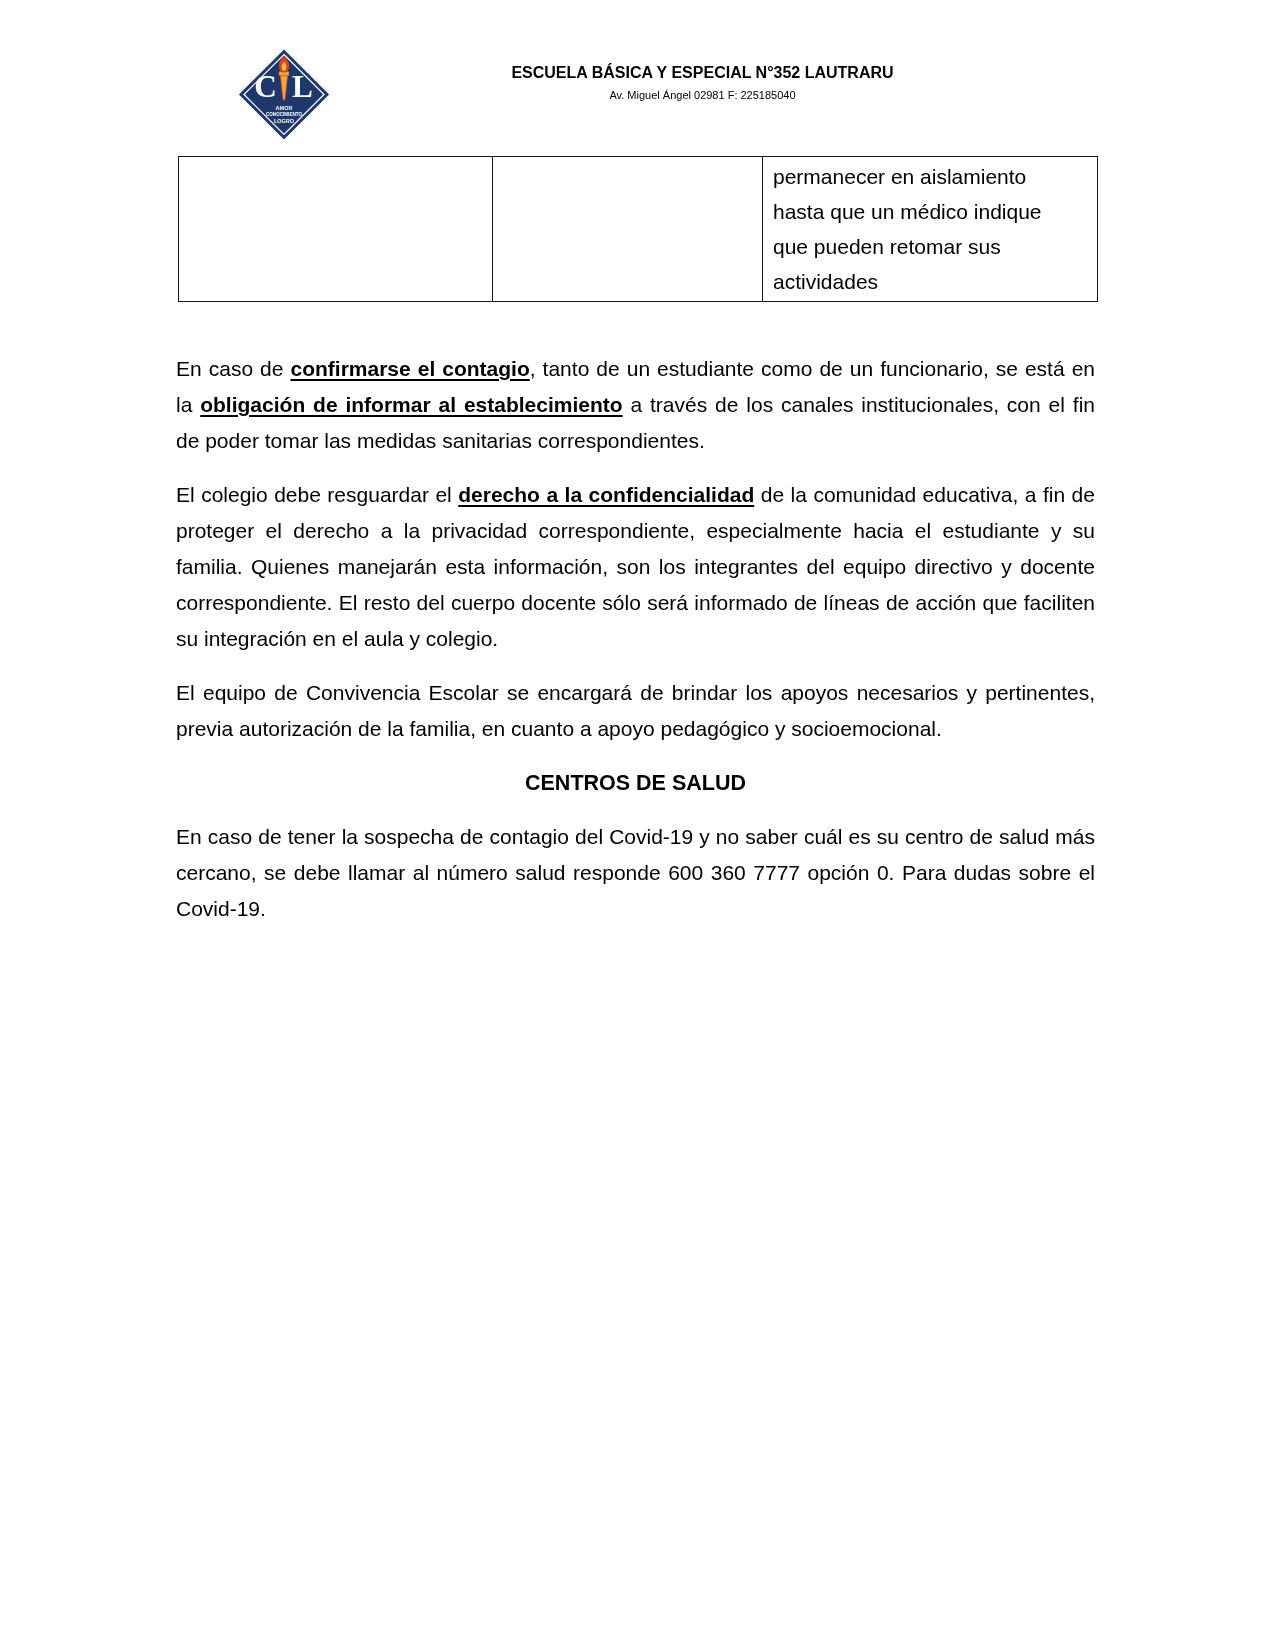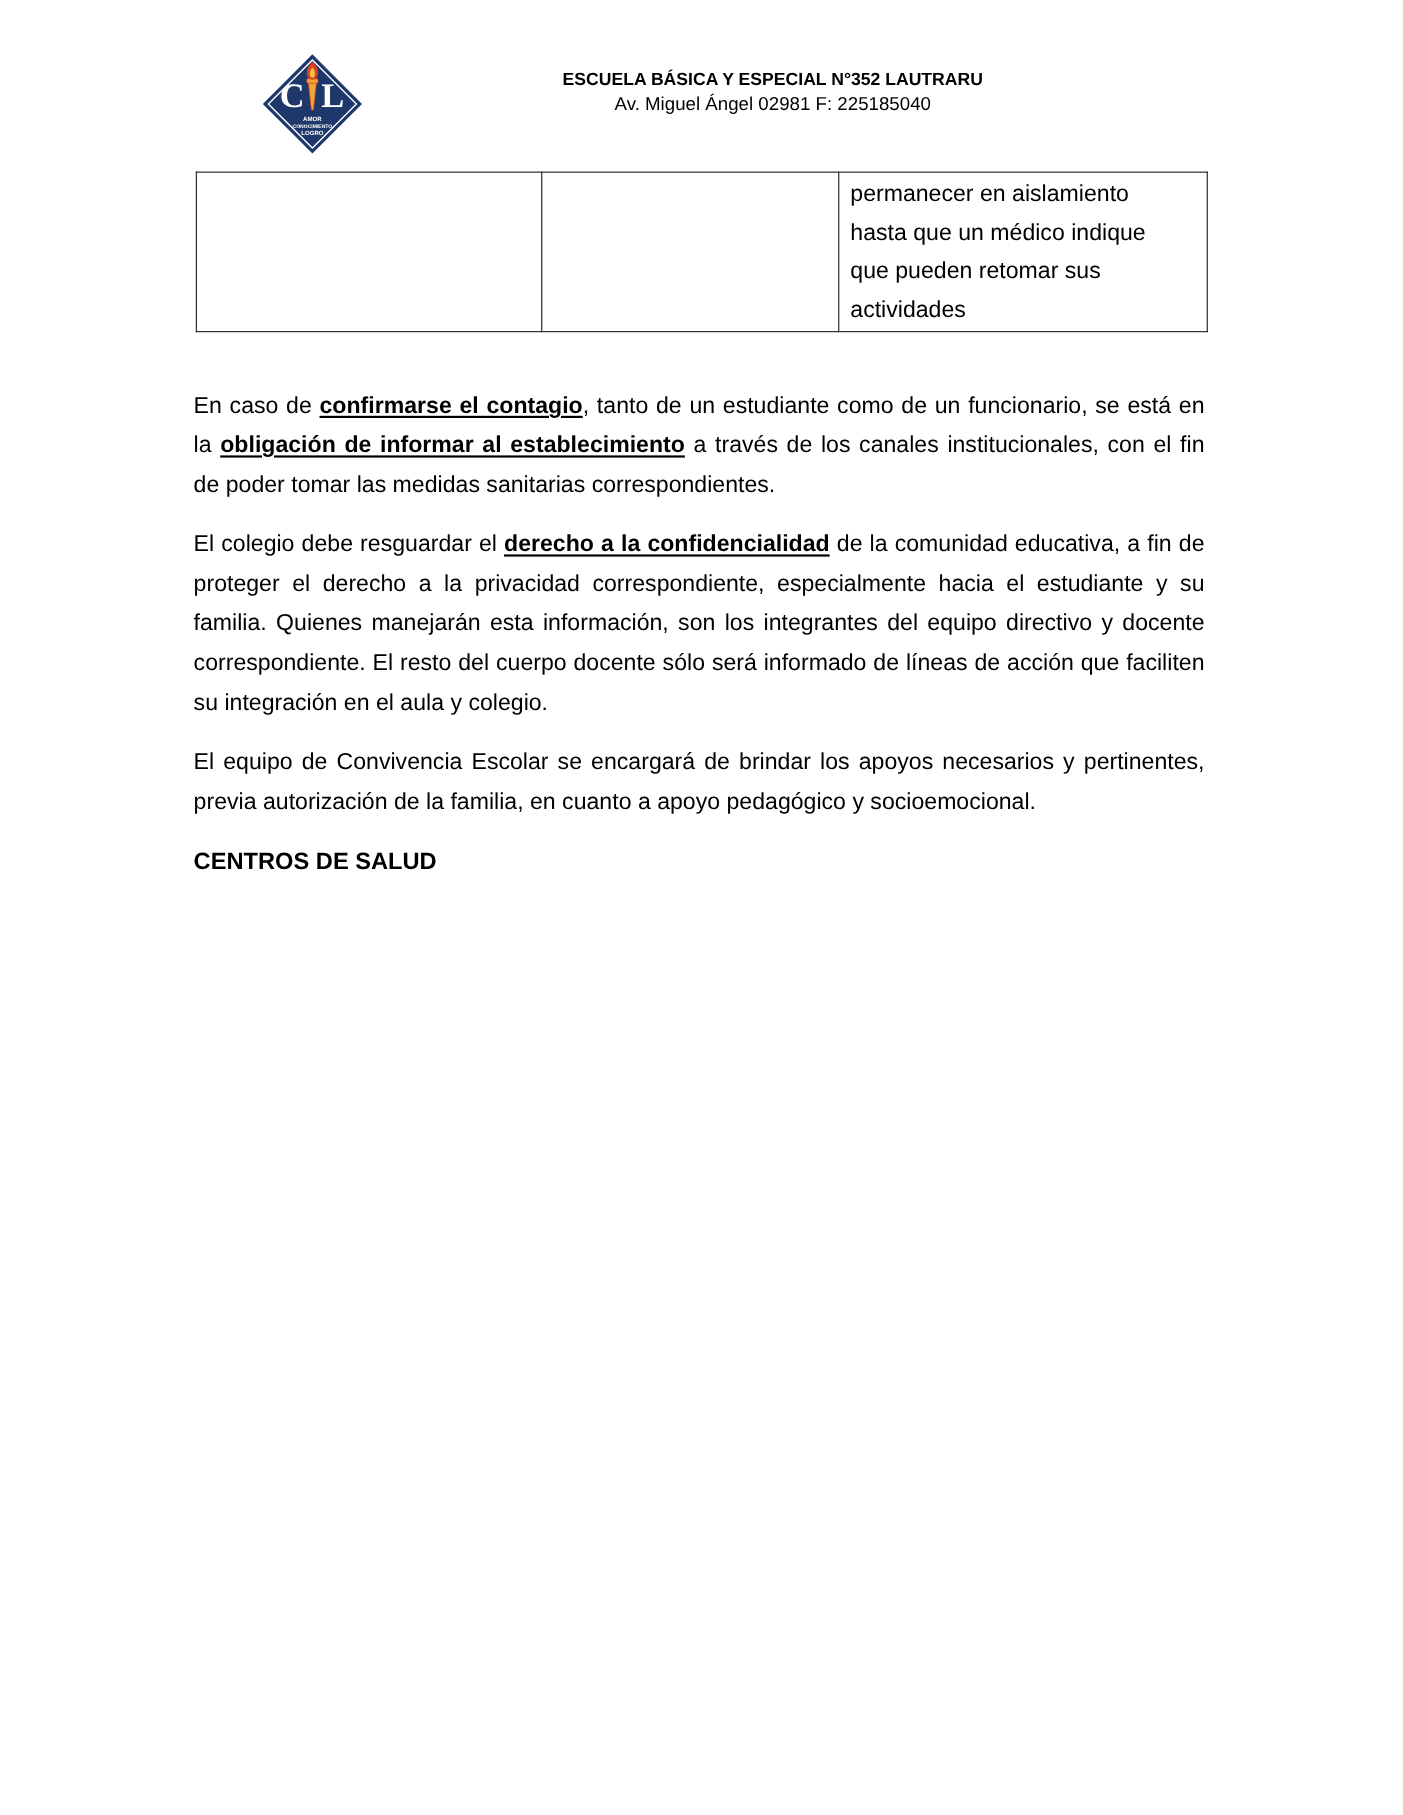--- a/index.html
+++ b/index.html
@@ -22,21 +22,21 @@
     left: 238px; top: 46px;
     width: 92px; height: 97px;
   }
   .header-text {
     position: absolute;
     left: 340px; top: 62px; width: 725px;
     text-align: center;
   }
   .school-name { font-size: 16px; font-weight: bold; line-height: 22px; }
   .motto       { font-size: 15.5px; line-height: 22px; }
-  .address     { font-size: 17px; line-height: 22px; }
+  .address     { font-size: 11px; line-height: 22px; }
 
   
   .doc-table {
     position: absolute;
     left: 178px; top: 156px;
     width: 919px;
     border-collapse: collapse;
     table-layout: fixed;
   }
   .doc-table td {
@@ -59,21 +59,21 @@
     margin: 0 0 18px 0;
     font-size: 21px;
     line-height: 36px;
     text-align: justify;
   }
   .content h2 {
     margin: 0 0 18px 0;
     font-size: 21.5px;
     line-height: 36px;
     font-weight: bold;
-    text-align: left;
+    text-align: center;
   }
   .bold-underline {
     font-weight: bold;
     text-decoration: underline;
     text-decoration-thickness: 2px;
     text-underline-offset: 3px;
   }
 </style>
 </head>
 <body>
@@ -117,15 +117,16 @@
 actividades</td>
       </tr>
     </tbody>
   </table>
 
   <div class="content">
     <p><span>En caso de </span><span class="bold-underline">confirmarse el contagio</span><span>, tanto de un estudiante como de un funcionario, se está en la </span><span class="bold-underline">obligación de informar al establecimiento</span><span> a través de los canales institucionales, con el fin de poder tomar las medidas sanitarias correspondientes.</span></p>
     <p><span>El colegio debe resguardar el </span><span class="bold-underline">derecho a la confidencialidad</span><span> de la comunidad educativa, a fin de proteger el derecho a la privacidad correspondiente, especialmente hacia el estudiante y su familia. Quienes manejarán esta información, son los integrantes del equipo directivo y docente correspondiente. El resto del cuerpo docente sólo será informado de líneas de acción que faciliten su integración en el aula y colegio.</span></p>
     <p><span>El equipo de Convivencia Escolar se encargará de brindar los apoyos necesarios y pertinentes, previa autorización de la familia, en cuanto a apoyo pedagógico y socioemocional.</span></p>
     <h2>CENTROS DE SALUD</h2>
+    <p><span>En caso de tener la sospecha de contagio del Covid-19 y no saber cuál es su centro de salud más cercano, se debe llamar al número salud responde 600 360 7777 opción 0. Para dudas sobre el Covid-19.</span></p>
   </div>
 
 </div>
 
 </body></html>

